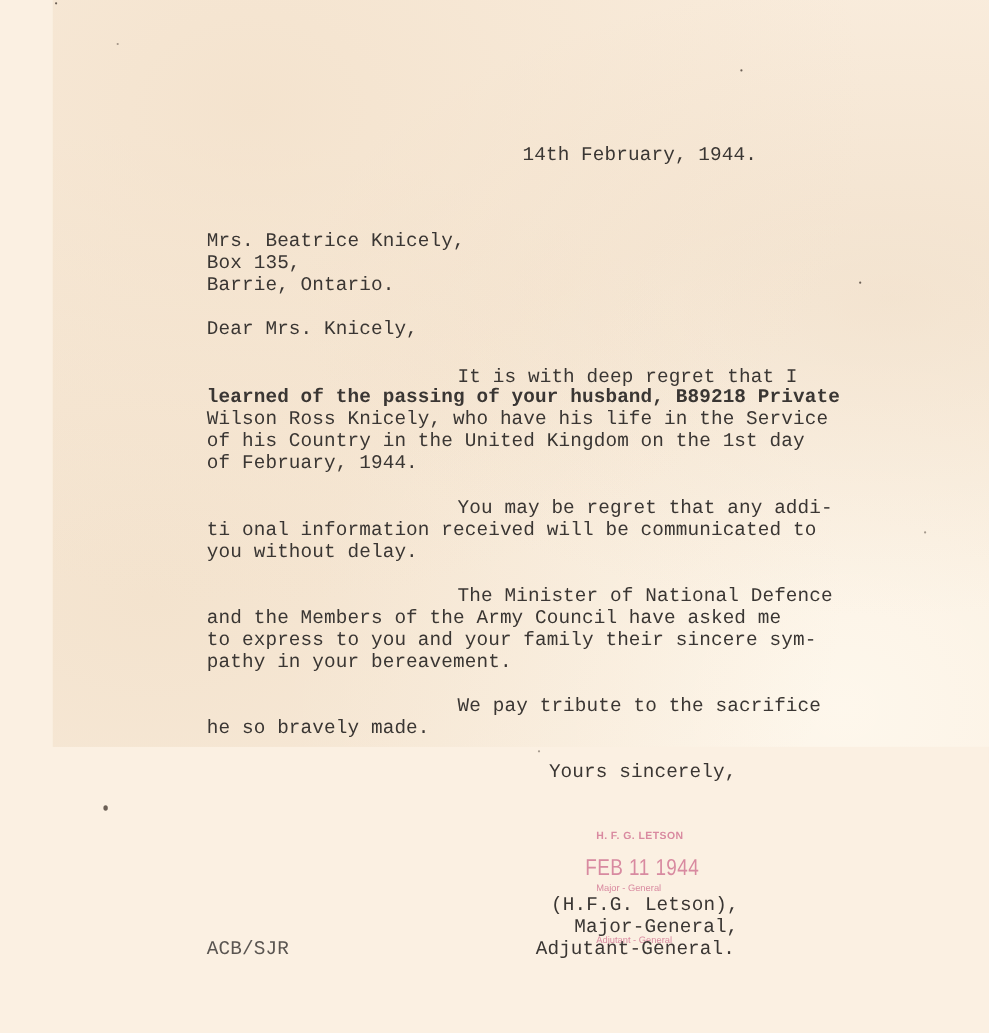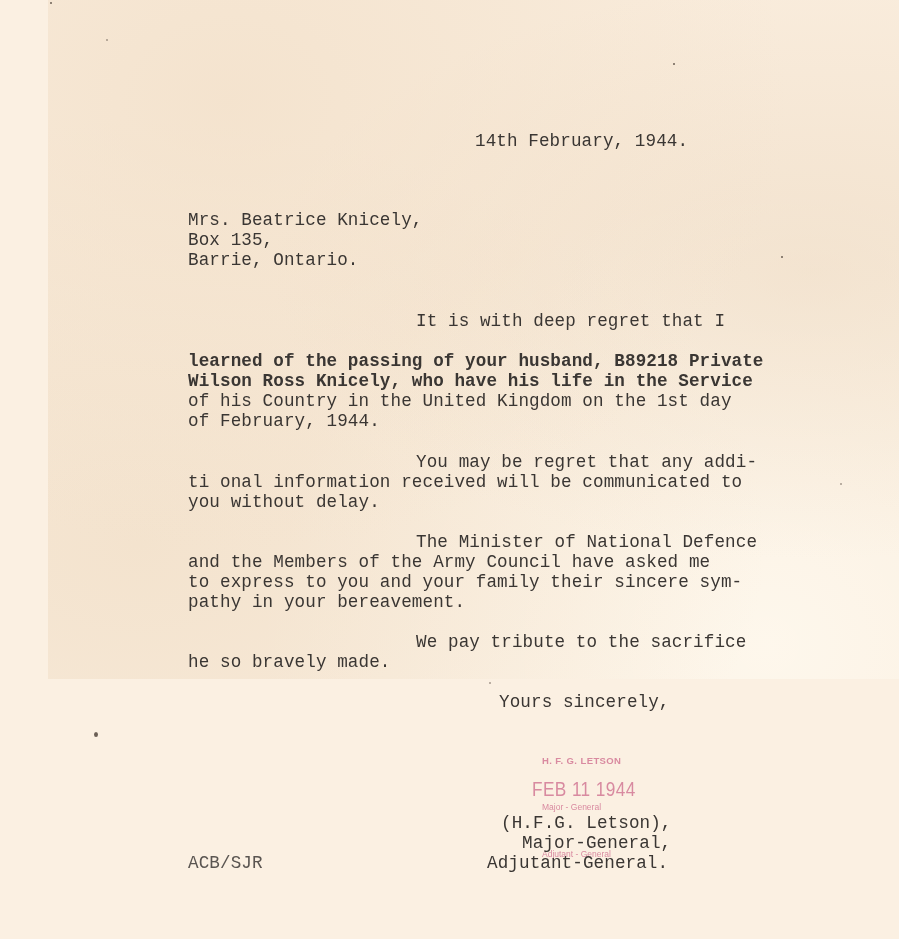--- a/index.html
+++ b/index.html
@@ -54,25 +54,26 @@
 <div class="paper">
 
   <div class="tw" style="left:427px; top:131px;">14th February, 1944.</div>
 
   <div>
     <div class="tw" style="left:140px; top:210px;">Mrs. Beatrice Knicely,</div>
     <div class="tw" style="left:140px; top:230px;">Box 135,</div>
     <div class="tw" style="left:140px; top:250px;">Barrie, Ontario.</div>
   </div>
 
+  <div class="tw" style="left:140px; top:290px;">Dear Mrs. Knicely,</div>
 
   <div>
-    <div class="tw" style="left:368px; top:311px;">It is with deep regret that I</div>
+    <div class="tw" style="left:368px; top:333px;">It is with deep regret that I</div>
     <div class="tw" style="left:140px; top:351px;font-weight:bold;">learned of the passing of your husband, B89218 Private</div>
-    <div class="tw" style="left:140px; top:371px;font-weight:bold;">Wilson Ross Knicely, who have his life in the Service</div>
+    <div class="tw" style="left:140px; top:371px;">Wilson Ross Knicely, who have his life in the Service</div>
     <div class="tw" style="left:140px; top:391px;">of his Country in the United Kingdom on the 1st day</div>
     <div class="tw" style="left:140px; top:411px;">of February, 1944.</div>
   </div>
 
   <div>
     <div class="tw" style="left:368px; top:452px;">You may be regret that any addi-</div>
     <div class="tw" style="left:140px; top:472px;">ti onal information received will be communicated to</div>
     <div class="tw" style="left:140px; top:492px;">you without delay.</div>
   </div>
 

